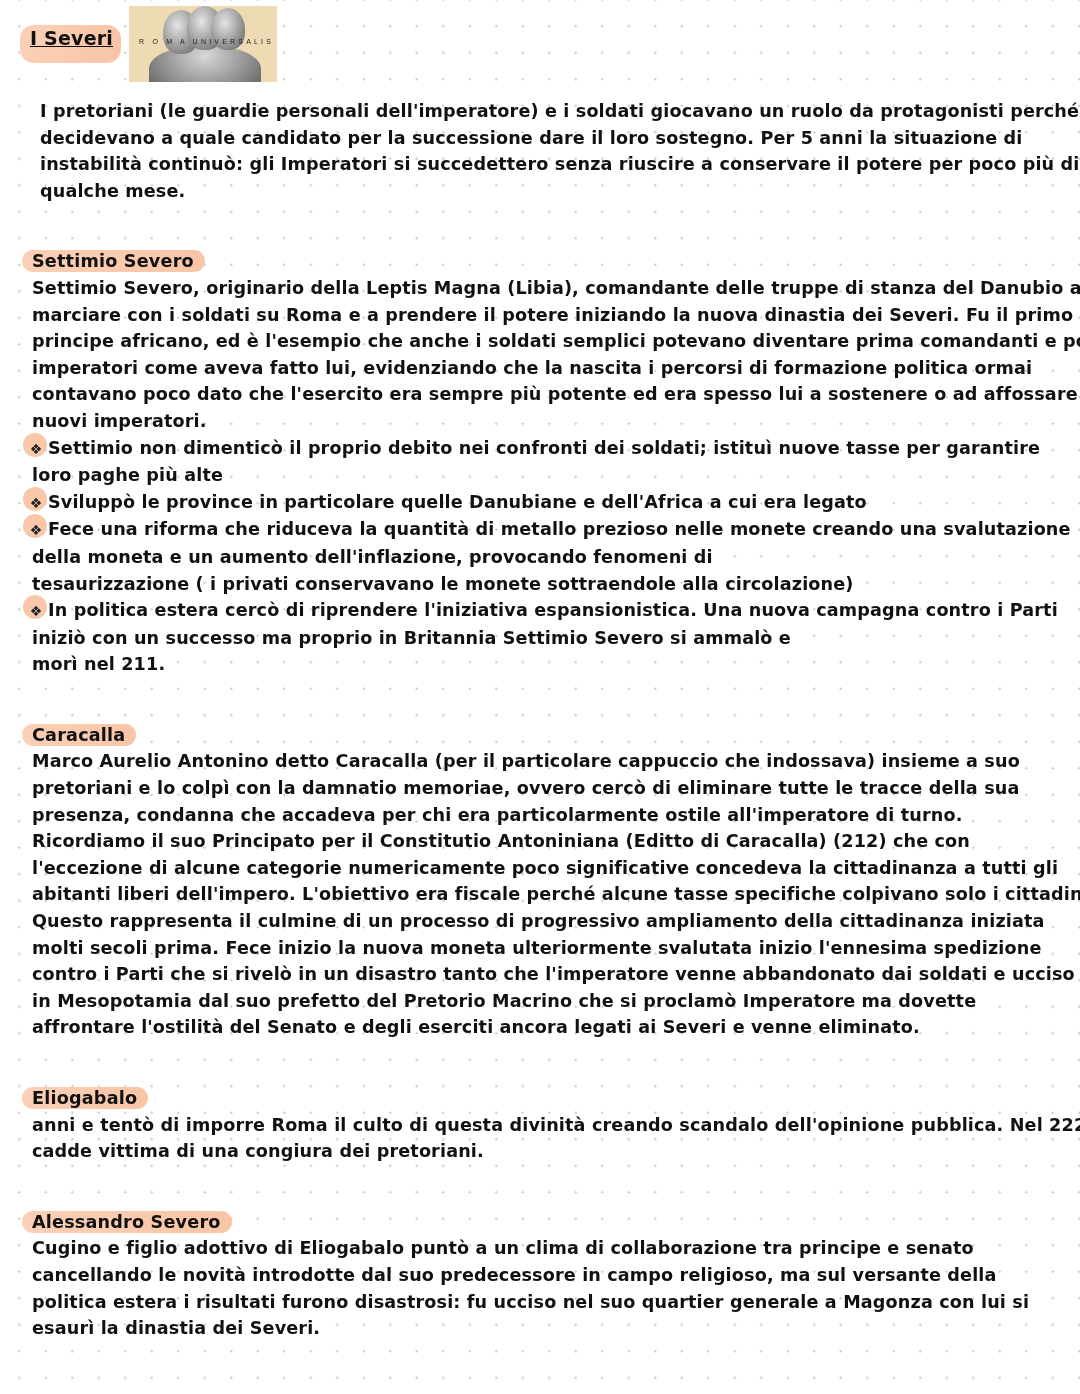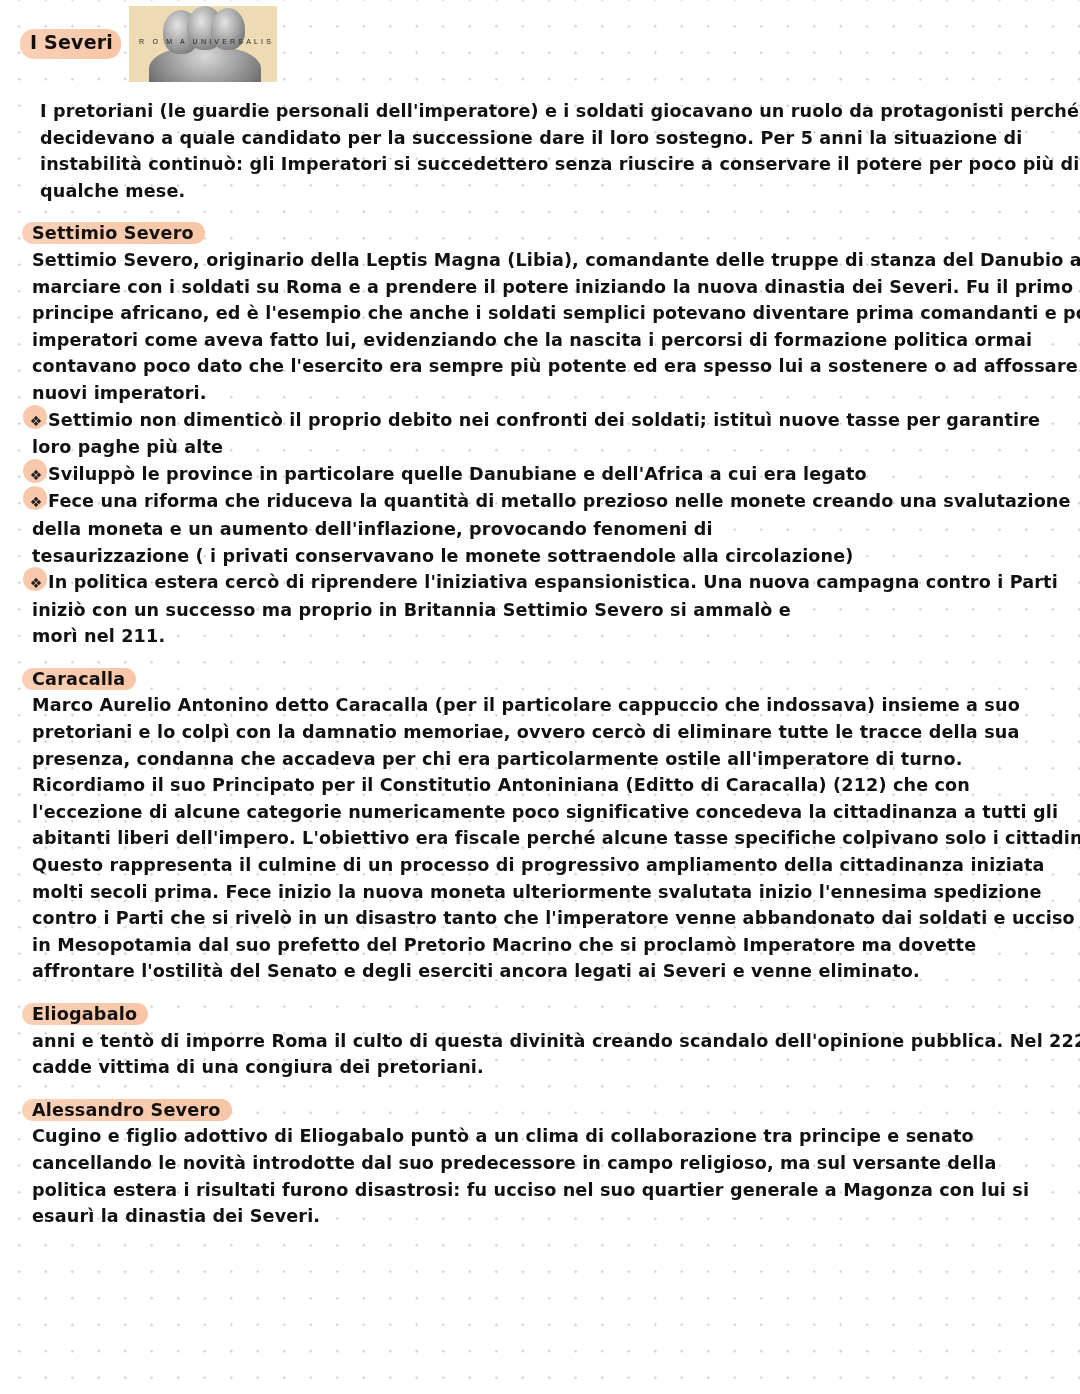--- a/index.html
+++ b/index.html
@@ -37,22 +37,23 @@
       border-radius: 14px;
       padding: 0 11px 0 10px;
       margin-left: -10px;
       line-height: 22px;
       font-weight: bold;
       letter-spacing: 0.2px;
     }
     .title-hl {
       font-size: 19px;
       line-height: 26px;
-      padding: 0 8px 4px 10px;
+      padding: 0 8px 12px 10px;
       margin-left: 0;
+      text-decoration: underline;
     }
     .banner {
       position: relative;
       width: 148px;
       height: 76px;
       margin-left: 8px;
       background: #eedbb4;
       overflow: hidden;
     }
     .bust {
@@ -89,21 +90,21 @@
       font-size: 17.6px;
       line-height: 26.6px;
       font-weight: bold;
       letter-spacing: 0.15px;
     }
     .para {
       margin: 8px;
       white-space: nowrap;
     }
     .line { display: block; white-space: nowrap; }
-    .section { margin-top: 16px; }
+    .section { margin-top: 44px; }
     .section-heading { display: block; }
     .bullet-glyph {
       display: inline-block;
       position: relative;
       width: 20px;
       text-align: center;
       margin-left: -6px;
       margin-right: 2px;
       font-size: 14px;
       color: #222;

